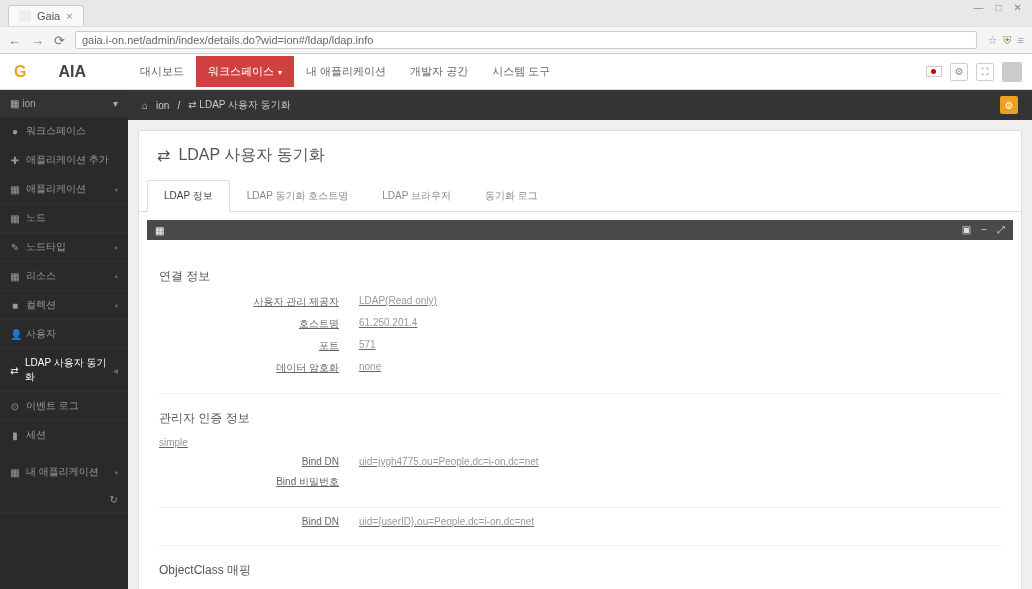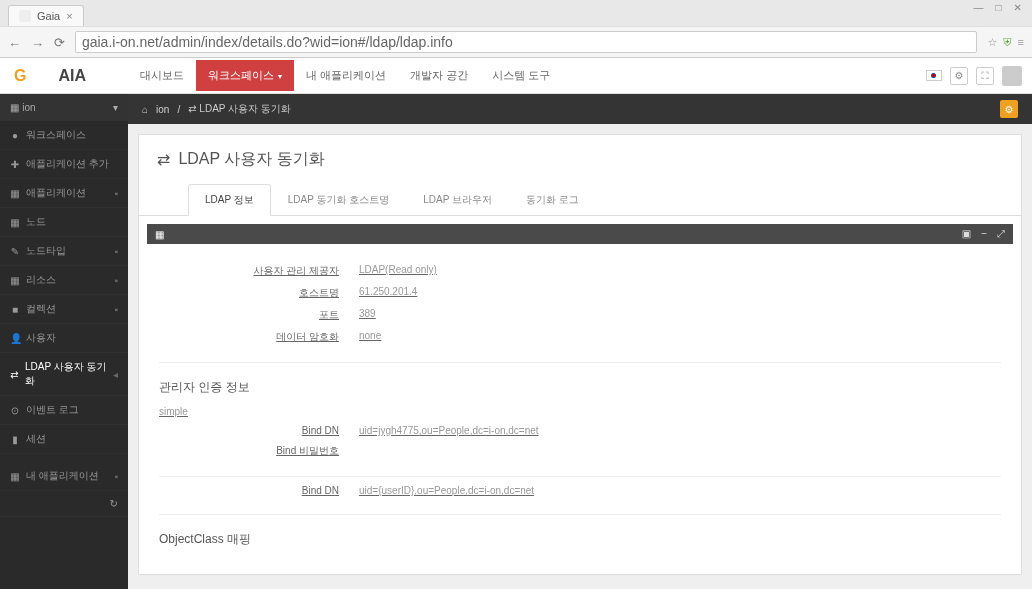--- a/index.html
+++ b/index.html
@@ -8,21 +8,21 @@
     
     .browser-chrome { background: #e8e8e8; border-bottom: 1px solid #ccc; }
     .tab-bar { display: flex; align-items: flex-end; height: 26px; padding-left: 8px; }
     .browser-tab { display: flex; align-items: center; background: #f9f9f9; border: 1px solid #ccc; border-bottom: none; border-radius: 3px 3px 0 0; padding: 4px 10px; font-size: 11px; color: #555; gap: 6px; }
     .browser-tab .favicon { width: 12px; height: 12px; background: #eee; border-radius: 2px; }
     .tab-close { color: #888; cursor: pointer; }
     .win-controls { position: absolute; top: 2px; right: 6px; display: flex; gap: 4px; font-size: 10px; color: #888; }
     .win-controls span { padding: 0 4px; cursor: pointer; }
     .addr-bar { display: flex; align-items: center; padding: 4px 8px; gap: 10px; background: #f5f5f5; border-top: 1px solid #ddd; }
     .nav-btn { color: #777; cursor: pointer; font-size: 13px; }
-    .url-box { flex: 1; background: #fff; border: 1px solid #ccc; border-radius: 2px; padding: 2px 6px; font-size: 14px; color: #666; }
+    .url-box { flex: 1; background: #fff; border: 1px solid #ccc; border-radius: 2px; padding: 2px 6px; font-size: 11px; color: #666; }
     .addr-right { display: flex; gap: 6px; align-items: center; color: #999; }
     .addr-right span { cursor: pointer; }
     
     
     .app-bar { display: flex; align-items: center; height: 36px; border-bottom: 1px solid #ddd; }
     .logo { width: 128px; padding-left: 14px; font-size: 16px; font-weight: bold; }
     .logo .g { color: #f0a020; }
     .logo .rest { color: #444; margin-left: 32px; }
     .top-nav { display: flex; align-items: center; gap: 0; }
     .top-nav-item { padding: 8px 12px; font-size: 11px; color: #666; cursor: pointer; }
@@ -51,21 +51,21 @@
     .breadcrumb-bar { background: #343434; color: #ccc; padding: 6px 14px; display: flex; align-items: center; gap: 8px; font-size: 10px; }
     .breadcrumb-bar .home { color: #ccc; }
     .bc-right { margin-left: auto; }
     .gear-btn { background: #f0a020; color: #fff; width: 18px; height: 18px; display: flex; align-items: center; justify-content: center; border-radius: 2px; cursor: pointer; }
     
     .page-panel { background: #fff; margin: 10px; border: 1px solid #ddd; }
     .page-title { padding: 14px 18px; font-size: 16px; color: #555; display: flex; align-items: center; gap: 8px; }
     
     .tabs { display: flex; border-bottom: 1px solid #ddd; padding-left: 8px; }
     .tab { padding: 8px 16px; font-size: 10px; color: #888; cursor: pointer; border: 1px solid transparent; margin-bottom: -1px; }
-    .tab.active { border: 1px solid #ddd; border-bottom: 1px solid #fff; color: #444; border-radius: 3px 3px 0 0; background: #fff; margin-left: 41px; }
+    .tab.active { border: 1px solid #ddd; border-bottom: 1px solid #fff; color: #444; border-radius: 3px 3px 0 0; background: #fff; }
     
     .panel-toolbar { background: #4a4a4a; color: #fff; padding: 4px 8px; display: flex; align-items: center; margin: 8px; font-size: 10px; }
     .panel-toolbar .pt-right { margin-left: auto; display: flex; gap: 10px; }
     .panel-toolbar .pt-right span { cursor: pointer; color: #ddd; }
     
     .form-body { padding: 8px 20px 20px 20px; }
     .section-title { font-size: 12px; color: #555; padding: 12px 0 6px 0; }
     .form-row { display: flex; padding: 4px 0; font-size: 10px; text-decoration: underline; }
     .form-label { width: 200px; text-align: right; padding-right: 20px; color: #666; }
     .form-value { color: #999; }
@@ -216,31 +216,32 @@
         <span>▦</span>
         <div class="pt-right">
           <span>▣</span>
           <span>−</span>
           <span>⤢</span>
         </div>
       </div>
 
       <div class="form-body">
 
+        <div class="section-title">연결 정보</div>
         <div class="form-row">
             <div class="form-label">사용자 관리 제공자</div>
             <div class="form-value">LDAP(Read only)</div>
           </div>
         <div class="form-row">
             <div class="form-label">호스트명</div>
             <div class="form-value">61.250.201.4</div>
           </div>
         <div class="form-row">
             <div class="form-label">포트</div>
-            <div class="form-value">389</div>
+            <div class="form-value">571</div>
           </div>
         <div class="form-row">
             <div class="form-label">데이터 암호화</div>
             <div class="form-value">none</div>
           </div>
 
         <div class="section-sep"></div>
 
         <div class="section-title">관리자 인증 정보</div>
         <div class="form-row">

